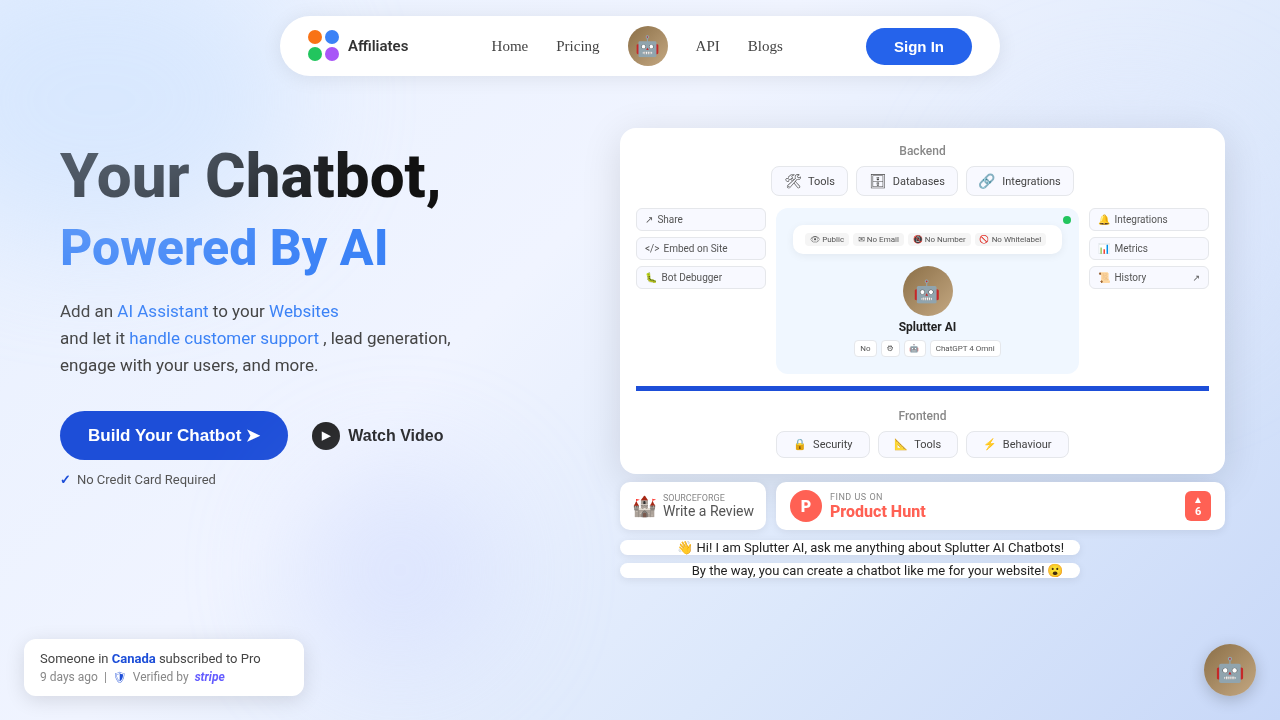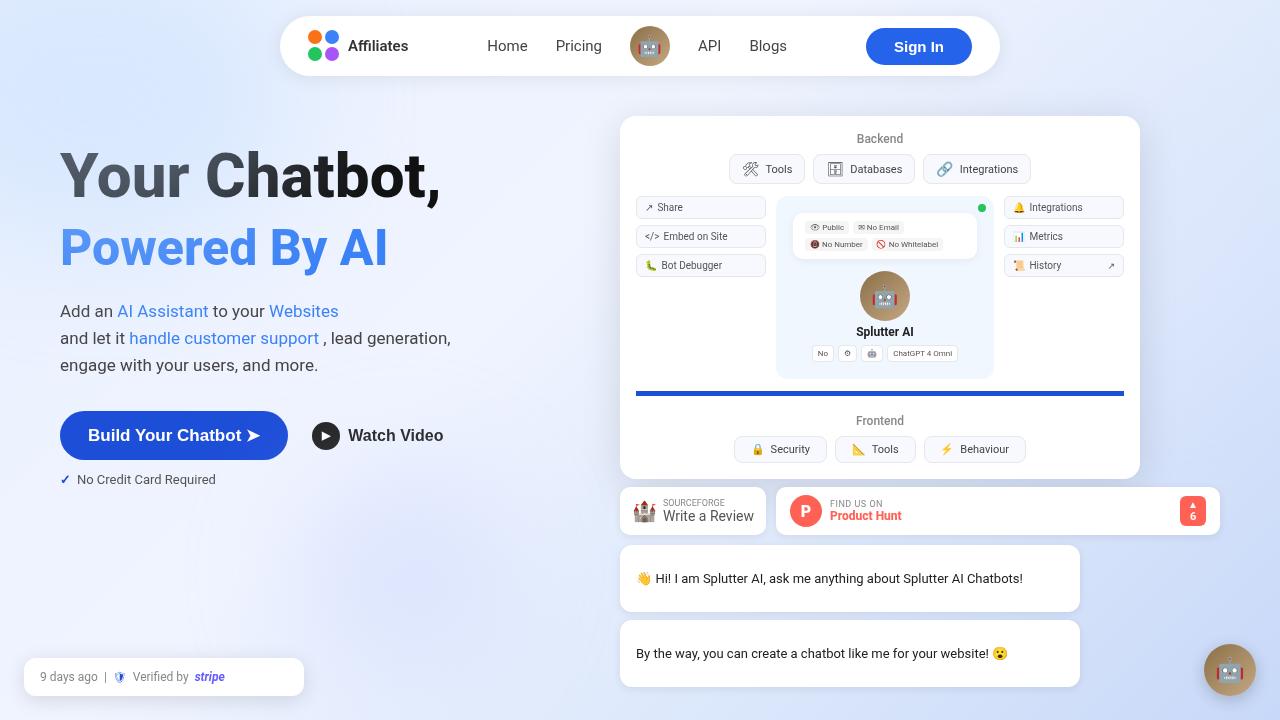--- a/index.html
+++ b/index.html
@@ -57,20 +57,21 @@
       align-items: center;
       gap: 28px;
       flex: 1;
       justify-content: center;
     }
     .nav-link {
       font-size: 15px;
       color: #444;
       text-decoration: none;
       cursor: pointer;
+      font-family: Liberation Serif, serif;
     }
     .nav-avatar {
       width: 40px;
       height: 40px;
       border-radius: 50%;
       background: linear-gradient(135deg, #8b6f47, #c4a882);
       overflow: hidden;
       display: flex;
       align-items: center;
       justify-content: center;
@@ -178,22 +179,22 @@
       flex: 1;
       position: relative;
     }
 
     
     .dashboard-card {
       background: white;
       border-radius: 16px;
       box-shadow: 0 8px 40px rgba(0,0,0,0.12);
       padding: 16px;
-      width: 520px;
-      margin-top: 4px;
+      width: 605px;
+      margin-top: 16px;
     }
     .backend-section {
       margin-bottom: 12px;
     }
     .section-label {
       text-align: center;
       font-size: 12px;
       color: #888;
       margin-bottom: 8px;
       font-weight: 500;
@@ -352,25 +353,26 @@
     
     .chat-section {
       margin-top: 10px;
       display: flex;
       flex-direction: column;
       gap: 8px;
     }
     .chat-bubble {
       background: white;
       border-radius: 12px;
-      padding: 26px 16px;
+      padding: 0 16px;
       font-size: 13px;
       color: #222;
       box-shadow: 0 2px 8px rgba(0,0,0,0.08);
       max-width: 460px;
+      text-align: right;
     }
 
     
     .badge-row {
       display: flex;
       gap: 10px;
       margin-top: 8px;
     }
     .sf-badge {
       background: white;
@@ -406,21 +408,21 @@
       font-size: 16px;
     }
     .ph-text { flex: 1; }
     .ph-find {
       font-size: 9px;
       color: #888;
       text-transform: uppercase;
       letter-spacing: 0.5px;
     }
     .ph-product-hunt {
-      font-size: 12px;
+      font-size: 16px;
       font-weight: 800;
       color: #ff6154;
     }
     .ph-count {
       display: flex;
       flex-direction: column;
       align-items: center;
       background: #ff6154;
       color: white;
       border-radius: 6px;
@@ -677,20 +679,23 @@
 
     <div class="chat-section">
       <div class="chat-bubble">👋 Hi! I am Splutter AI, ask me anything about Splutter AI Chatbots!</div>
       <div class="chat-bubble">By the way, you can create a chatbot like me for your website! 😮</div>
     </div>
 
   </div>
 </div>
 
 <div class="notification-toast">
+  <div class="toast-top">
+    <span>Someone in </span><span class="toast-country">Canada</span><span> subscribed to Pro</span>
+  </div>
   <div class="toast-bottom">
     <span>9 days ago</span>
     <span>|</span>
     <span class="verified-icon">🛡</span>
     <span>Verified by</span>
     <span class="stripe-logo">stripe</span>
   </div>
 </div>
 
 <div class="chatbot-avatar-br">🤖</div>

